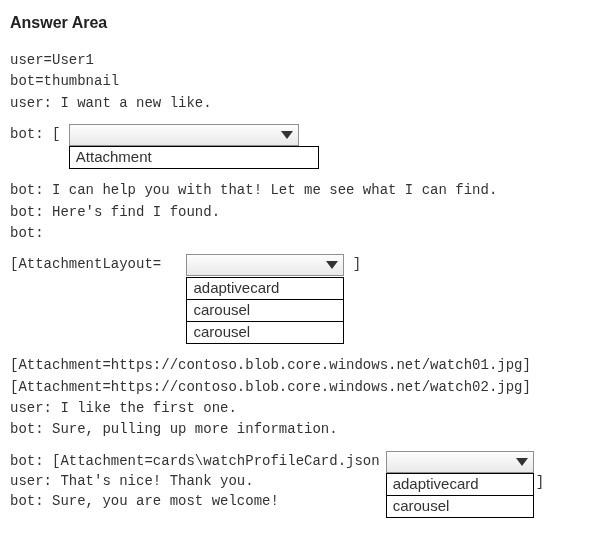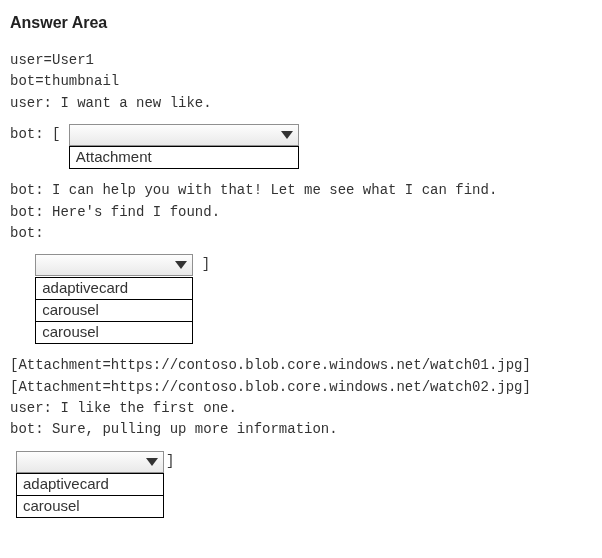--- a/index.html
+++ b/index.html
@@ -52,21 +52,21 @@
       box-sizing: border-box;
     }
     .dd-open .opt {
       font-family: Arial, Helvetica, sans-serif;
       font-size: 15px;
       padding: 0px 6px 1px 6px;
       border-bottom: 1px solid #000;
       line-height: 1.35;
     }
     .dd-open .opt:last-child { border-bottom: none; }
-    .inline-top { vertical-align: top; }
+    .inline-top { vertical-align: top; margin-top: 21px; }
   </style>
 </head>
 <body>
 
 <div class="heading">Answer Area</div>
 
 <div class="mono row">user=User1</div>
 <div class="mono row">bot=thumbnail</div>
 <div class="mono row">user: I want a new like.</div>
 
@@ -75,36 +75,36 @@
 <div class="mono row">
   <span class="inline-top">bot: [</span>
   <span class="dd-wrap">
     <span class="dd-closed" style="width:230px;">
       <span class="arrow">
         <svg width="14" height="10" viewBox="0 0 14 10">
             <polygon points="1,1 13,1 7,9" fill="#333"></polygon>
           </svg>
       </span>
     </span>
-    <div class="dd-open" style="width:230px;">
+    <div class="dd-open" style="width:250px;">
       <div class="opt">Attachment</div>
     </div>
   </span>
 </div>
 
 <div class="gap"></div>
 
 <div class="mono row">bot: I can help you with that! Let me see what I can find.</div>
 <div class="mono row">bot: Here's find I found.</div>
 <div class="mono row">bot:</div>
 
 <div class="gap"></div>
 
 <div class="mono row">
-  &nbsp;&nbsp;
+  <span class="inline-top">[AttachmentLayout=</span>&nbsp;&nbsp;
   <span class="dd-wrap">
     <span class="dd-closed" style="width:158px;">
       <span class="arrow">
         <svg width="14" height="10" viewBox="0 0 14 10">
             <polygon points="1,1 13,1 7,9" fill="#333"></polygon>
           </svg>
       </span>
     </span>
     <div class="dd-open" style="width:158px;">
       <div class="opt">adaptivecard</div>
@@ -118,20 +118,25 @@
 <div class="gap"></div>
 
 <div class="mono row">[Attachment=https://contoso.blob.core.windows.net/watch01.jpg]</div>
 <div class="mono row">[Attachment=https://contoso.blob.core.windows.net/watch02.jpg]</div>
 <div class="mono row">user: I like the first one.</div>
 <div class="mono row">bot: Sure, pulling up more information.</div>
 
 <div class="gap"></div>
 
 <div class="mono row" style="display:flex;align-items:flex-start;">
+  <div style="flex:0 0 auto;">
+    <div><span>bot: [Attachment=cards\watchProfileCard.json</span></div>
+    <div>user: That's nice! Thank you.</div>
+    <div>bot: Sure, you are most welcome!</div>
+  </div>
   <div style="flex:0 0 auto; margin-left:6px;">
     <span class="dd-wrap">
       <span class="dd-closed" style="width:148px;">
         <span class="arrow">
           <svg width="14" height="10" viewBox="0 0 14 10">
               <polygon points="1,1 13,1 7,9" fill="#333"></polygon>
             </svg>
         </span>
       </span>
       <div class="dd-open" style="width:148px;">

